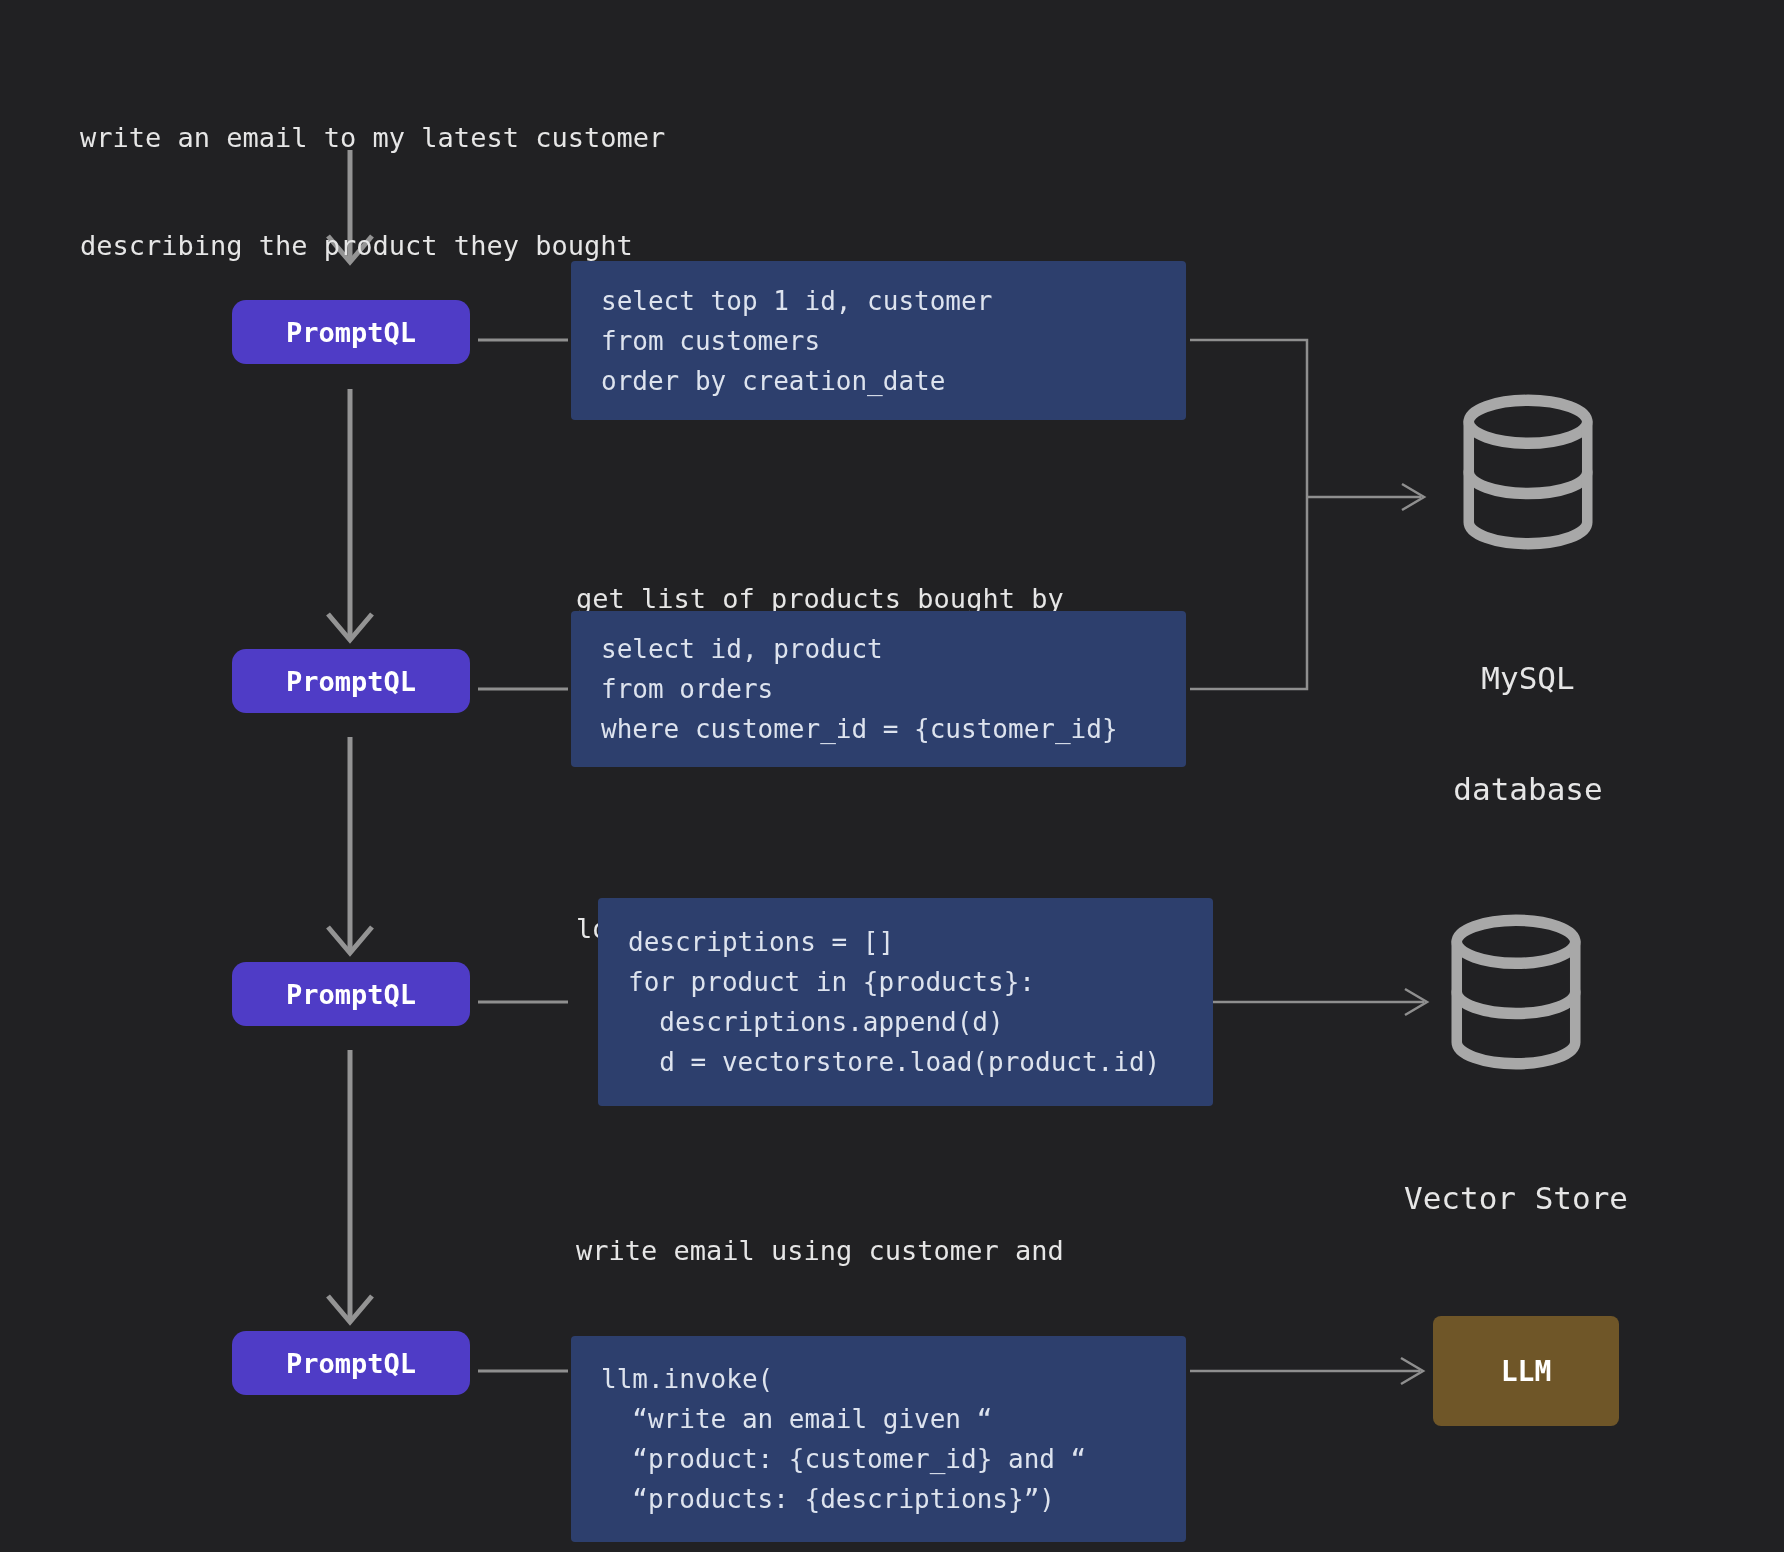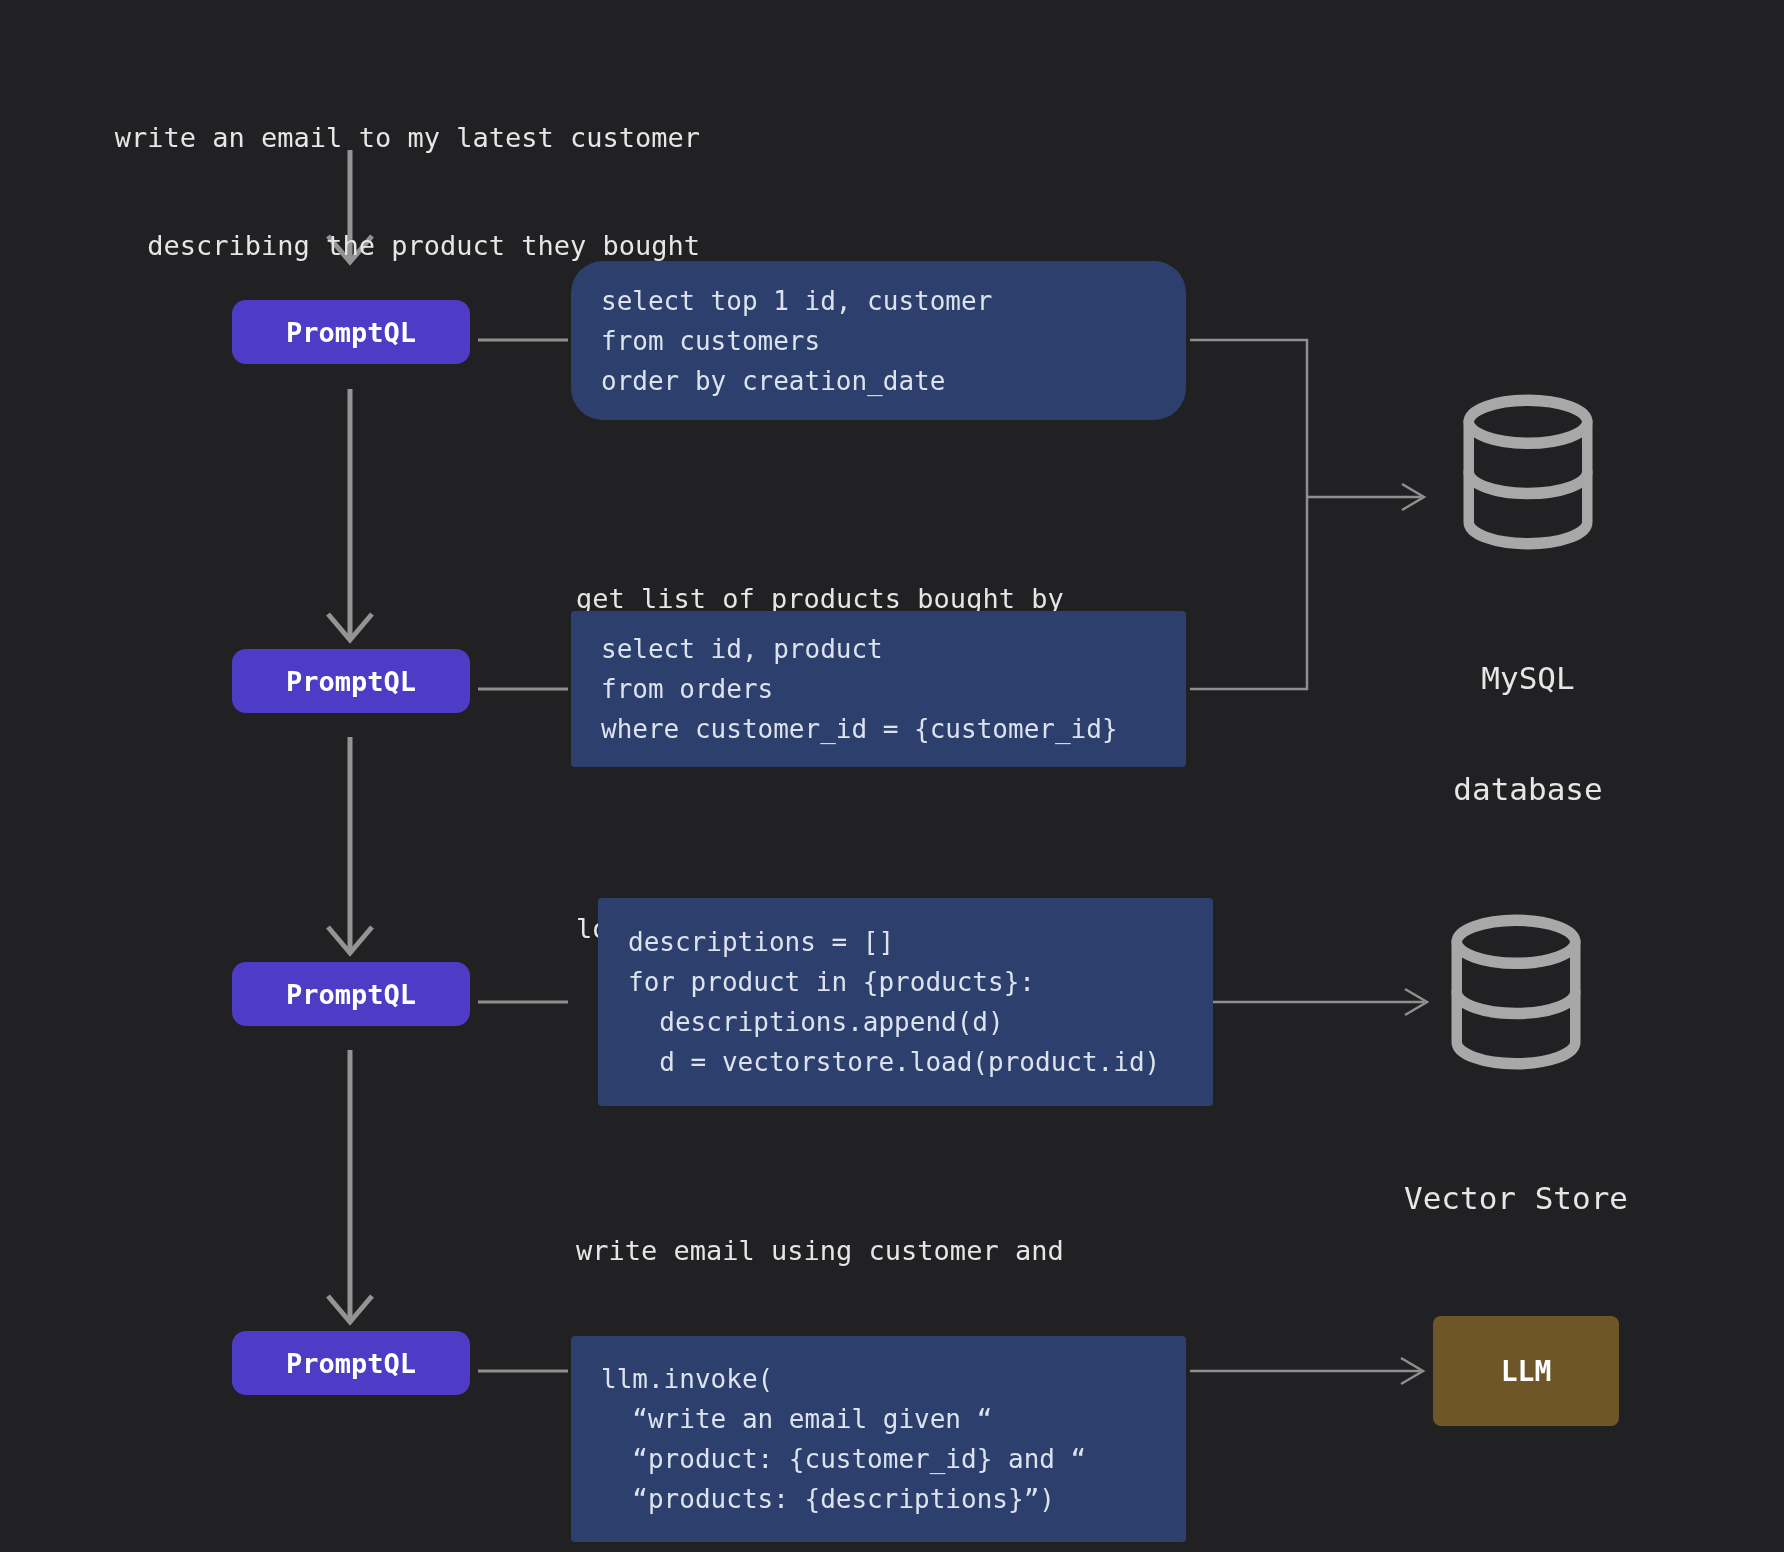--- a/index.html
+++ b/index.html
@@ -8,21 +8,21 @@
     width: 1784px;
     height: 1552px;
     background: #212123;
     font-family: "DejaVu Sans Mono", monospace;
     overflow: hidden;
   }
   .connectors { position: absolute; inset: 0; width: 1784px; height: 1552px; }
 
   .prompt {
     position: absolute; left: 80px; top: 48px; width: 620px;
-    text-align: right; color: #e6e6e6;
+    text-align: left; color: #e6e6e6;
     font-size: 27px; line-height: 36px; white-space: pre;
   }
 
   .pql {
     position: absolute; left: 232px; width: 238px; height: 64px;
     background: #4f3cc6; border-radius: 14px;
     display: flex; align-items: center; justify-content: center;
     color: #ffffff; font-weight: bold; font-size: 27px;
   }
   .pql1 { top: 300px; } .pql2 { top: 649px; } .pql3 { top: 962px; } .pql4 { top: 1331px; }
@@ -33,21 +33,21 @@
   }
   .lab1 { top: 194px; } .lab2 { top: 506px; } .lab3 { top: 836px; } .lab4 { top: 1158px; }
 
   .code {
     position: absolute; left: 571px; width: 615px;
     background: #2d3f6d; border-radius: 4px;
     box-sizing: border-box; padding-left: 30px;
     display: flex; flex-direction: column; justify-content: center;
     color: #dde3ee; font-size: 26px; line-height: 40px; white-space: pre;
   }
-  .code1 { top: 261px; height: 159px; border-radius: 32px; }
+  .code1 { top: 261px; height: 159px; }
   .code2 { top: 611px; height: 156px; }
   .code3 { top: 898px; height: 208px; margin-left: 27px; }
   .code4 { top: 1336px; height: 206px; }
 
   .db-icon { position: absolute; }
   .db-mysql  { left: 1449px; top: 386px; width: 158px; height: 172px; }
   .db-vector { left: 1437px; top: 906px; width: 158px; height: 172px; }
 
   .res-label {
     position: absolute; width: 300px; text-align: center;

